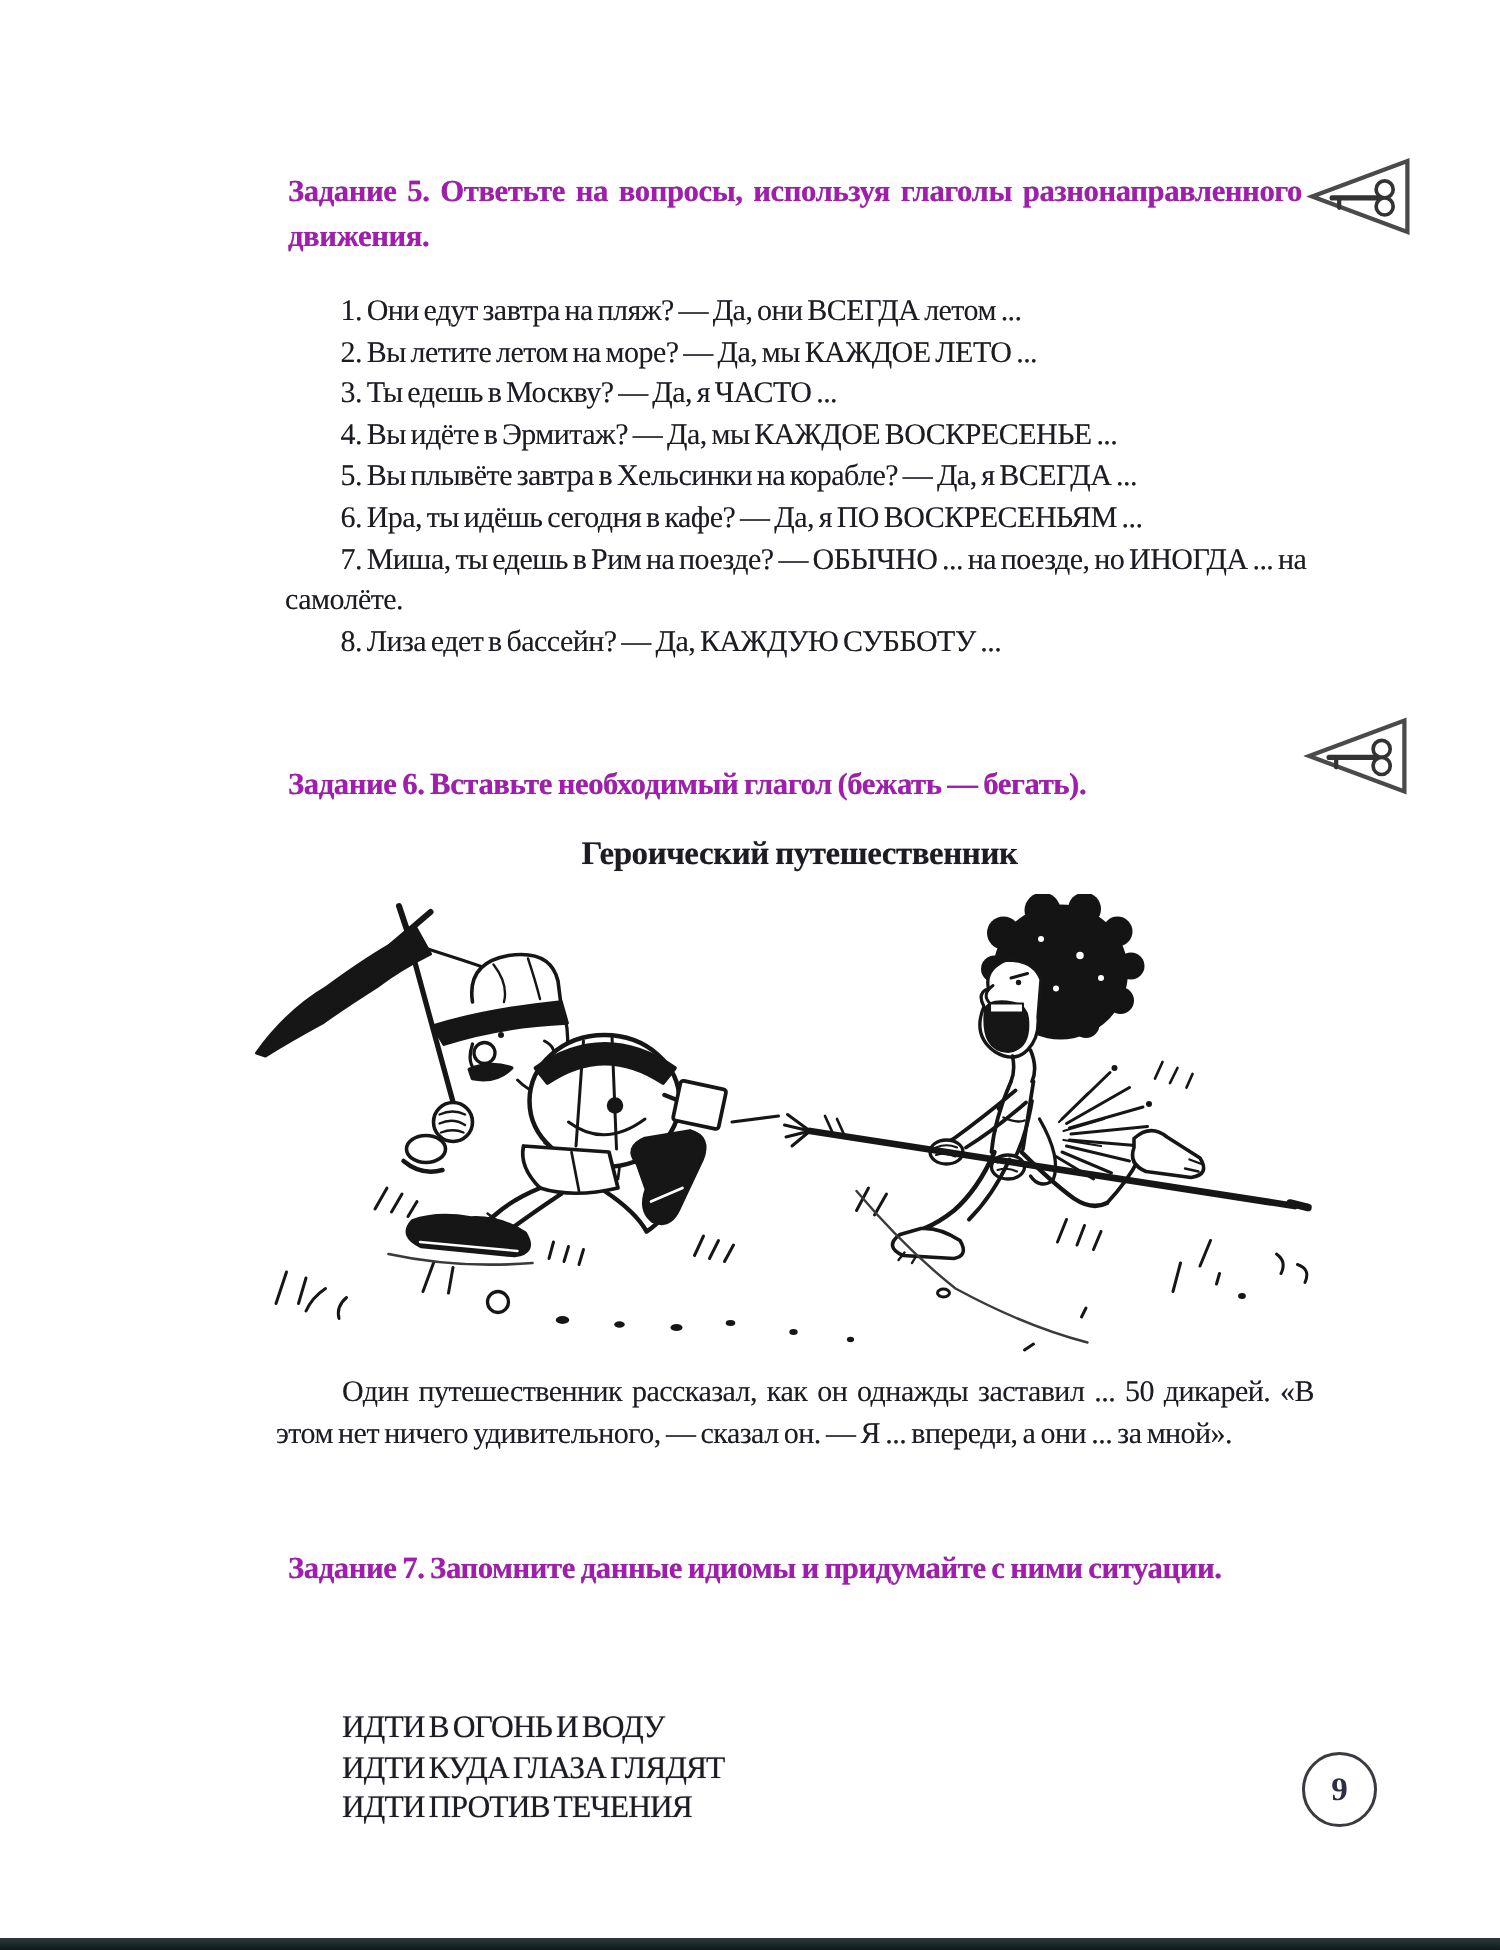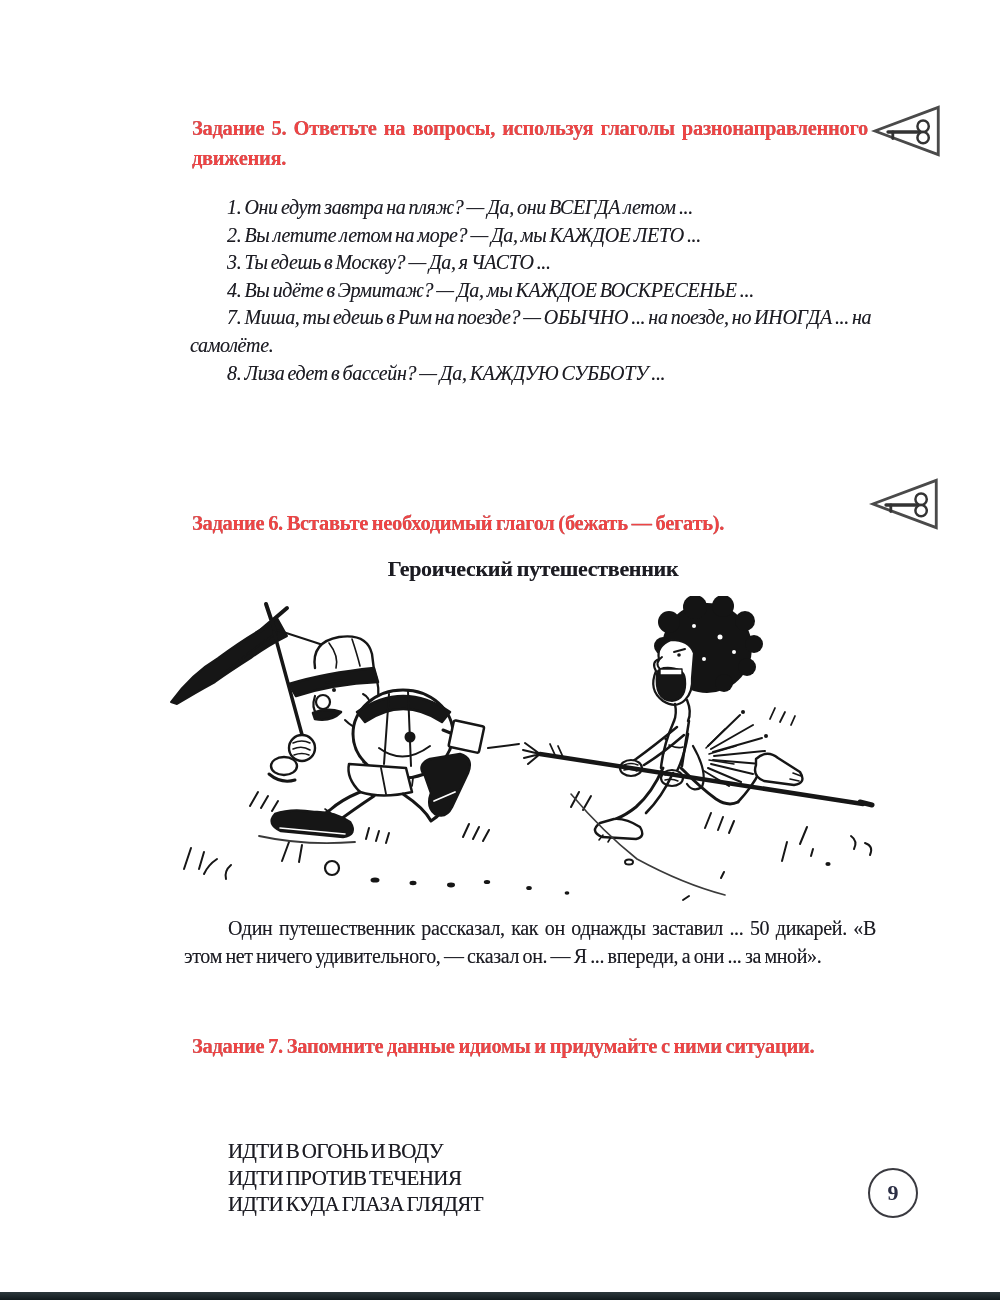--- a/index.html
+++ b/index.html
@@ -4,29 +4,29 @@
 <style>
   html,body{margin:0;padding:0;}
   body{
     width:1000px;height:1300px;background:#ffffff;overflow:hidden;
     font-family:"Liberation Serif", serif;color:#1c1c22;
     -webkit-font-smoothing:antialiased;
   }
   .sheet{position:relative;width:1000px;height:1300px;background:#ffffff;}
   .task-heading{
     position:absolute;font-weight:700;font-size:20.5px;line-height:30px;
-    letter-spacing:-0.3px;word-spacing:-1px;color:#ef4444;
+    letter-spacing:-0.3px;word-spacing:-1px;color:#a21caf;
     text-shadow:0 0 0.5px rgba(20,20,40,.55);
   }
   #task5-heading{left:192px;top:113px;width:676px;text-align:justify;}
   #task6-heading{left:192px;top:508px;width:700px;}
   #task7-heading{left:192px;top:1031px;width:720px;}
   .qlist{position:absolute;left:190px;top:194px;width:688px;
     font-size:20px;line-height:27.6px;letter-spacing:-0.35px;word-spacing:-1.5px;
-    text-shadow:0 0 0.4px rgba(20,20,40,.45);font-style:italic;}
+    text-shadow:0 0 0.4px rgba(20,20,40,.45);}
   .qlist p{margin:0;text-indent:37px;}
   #story-title{position:absolute;left:190px;top:556px;width:686px;text-align:center;
     font-weight:700;font-size:22px;letter-spacing:-0.3px;word-spacing:-1px;
     text-shadow:0 0 0.5px rgba(20,20,40,.55);}
   #illustration{position:absolute;left:163px;top:596px;width:722px;height:312px;}
   #story-text{position:absolute;left:184px;top:915px;width:692px;
     font-size:20px;line-height:27.6px;letter-spacing:-0.35px;word-spacing:-1.2px;
     text-align:justify;text-indent:44px;text-shadow:0 0 0.4px rgba(20,20,40,.45);}
   #story-text p{margin:0;}
   .idioms{position:absolute;left:228px;top:1122px;width:560px;
@@ -59,20 +59,22 @@
     <path d="M23,31 L23,38" stroke="#333" stroke-width="3" fill="none" stroke-linecap="round"></path>
     <circle cx="55" cy="25" r="6" fill="#fff" stroke="#333" stroke-width="2.6"></circle>
     <circle cx="55" cy="37" r="6" fill="#fff" stroke="#333" stroke-width="2.6"></circle>
   </svg>
 
   <div class="qlist">
     <p>1. Они едут завтра на пляж? — Да, они ВСЕГДА летом ...</p>
     <p>2. Вы летите летом на море? — Да, мы КАЖДОЕ ЛЕТО ...</p>
     <p>3. Ты едешь в Москву? — Да, я ЧАСТО ...</p>
     <p>4. Вы идёте в Эрмитаж? — Да, мы КАЖДОЕ ВОСКРЕСЕНЬЕ ...</p>
+    <p>5. Вы плывёте завтра в Хельсинки на корабле? — Да, я ВСЕГДА ...</p>
+    <p>6. Ира, ты идёшь сегодня в кафе? — Да, я ПО ВОСКРЕСЕНЬЯМ ...</p>
     <p>7. Миша, ты едешь в Рим на поезде? — ОБЫЧНО ... на поезде, но ИНОГДА ... на самолёте.</p>
     <p>8. Лиза едет в бассейн? — Да, КАЖДУЮ СУББОТУ ...</p>
   </div>
 
   <div id="task6-heading" class="task-heading">Задание 6. Вставьте необходимый глагол (бежать — бегать).</div>
 
   <svg id="icon-task6" class="key-icon" viewBox="0 0 76 60">
     <path d="M4,30 L71,5 L71,55 Z" fill="none" stroke="#4a4a4a" stroke-width="3"></path>
     <path d="M18,31 L52,31" stroke="#333" stroke-width="3.6" fill="none" stroke-linecap="round"></path>
     <path d="M23,31 L23,38" stroke="#333" stroke-width="3" fill="none" stroke-linecap="round"></path>
@@ -231,22 +233,22 @@
   </svg>
 
   <div id="story-text">
     <p>Один путешественник рассказал, как он однажды заставил ... 50 дикарей. «В этом нет ничего удивительного, — сказал он. — Я ... впереди, а они ... за мной».</p>
   </div>
 
   <div id="task7-heading" class="task-heading">Задание 7. Запомните данные идиомы и придумайте с ними ситуации.</div>
 
   <div class="idioms">
     <p>ИДТИ В ОГОНЬ И ВОДУ</p>
+    <p>ИДТИ КУДА ГЛАЗА ГЛЯДЯТ</p>
     <p>ИДТИ ПРОТИВ ТЕЧЕНИЯ</p>
-    <p>ИДТИ КУДА ГЛАЗА ГЛЯДЯТ</p>
   </div>
 
   <div class="page-badge">
     <span>9</span>
   </div>
 
   <div class="bottom-bar"></div>
 </div>
 
 </body></html>

